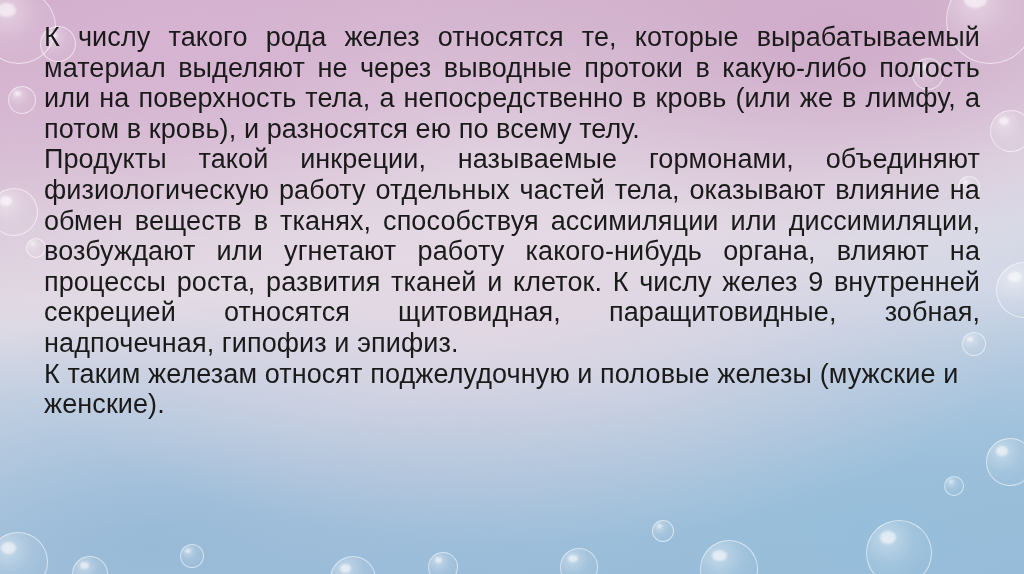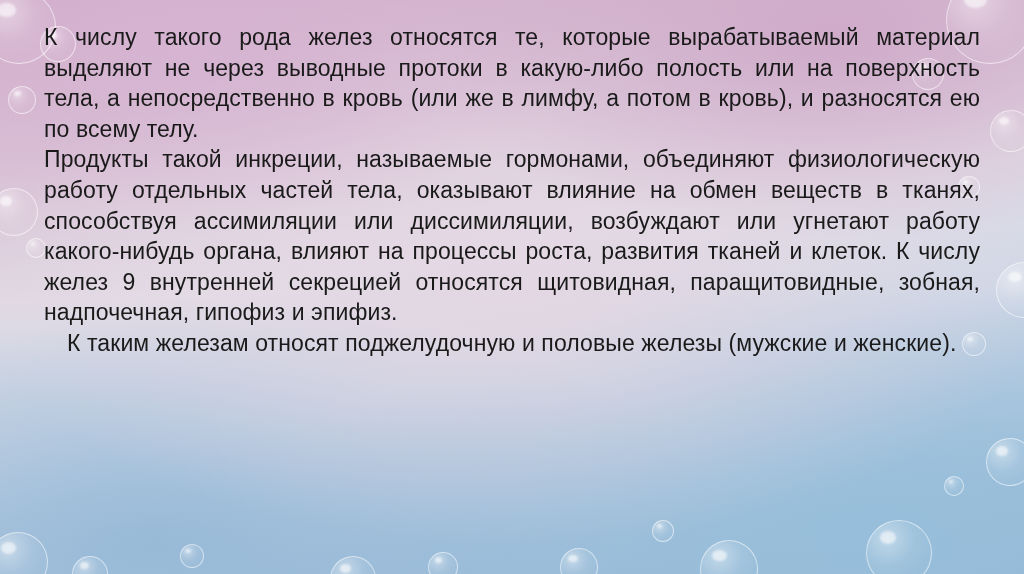--- a/index.html
+++ b/index.html
@@ -44,33 +44,32 @@
     border-radius: 50%;
     background: rgba(255,255,255,0.55);
     filter: blur(1px);
   }
   .text-block {
     position: absolute;
     left: 44px;
     top: 22px;
     width: 936px;
     color: #1a1a1a;
-    font-size: 23px;
+    font-size: 27px;
     line-height: 30.6px;
     text-align: justify;
     text-justify: inter-word;
     letter-spacing: 0.1px;
   }
   .para {
     margin: 0;
     text-align: justify;
   }
   .para:last-child {
     text-align: left;
-    margin-left: 23px;
   }
 </style>
 </head>
 <body>
 
 <div class="slide">
 
   <div class="bubble" style="left:-18px; top:-10px; width:72px; height:72px;"></div>
   <div class="bubble" style="left:40px; top:26px; width:34px; height:34px;"></div>
   <div class="bubble" style="left:8px; top:86px; width:26px; height:26px;"></div>

